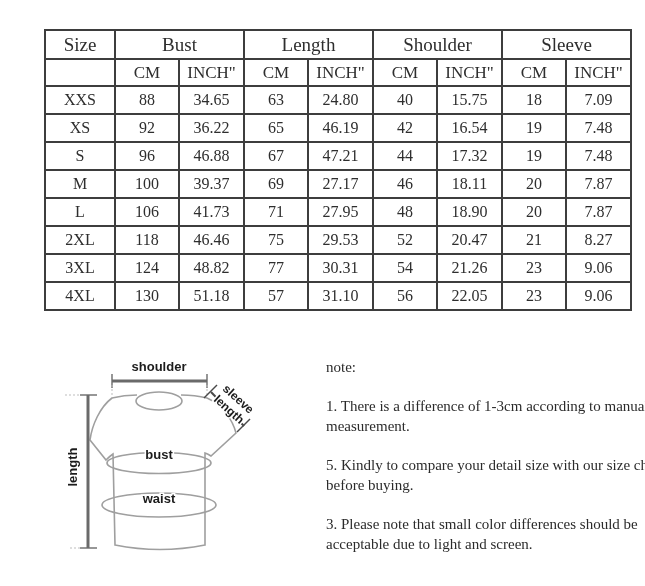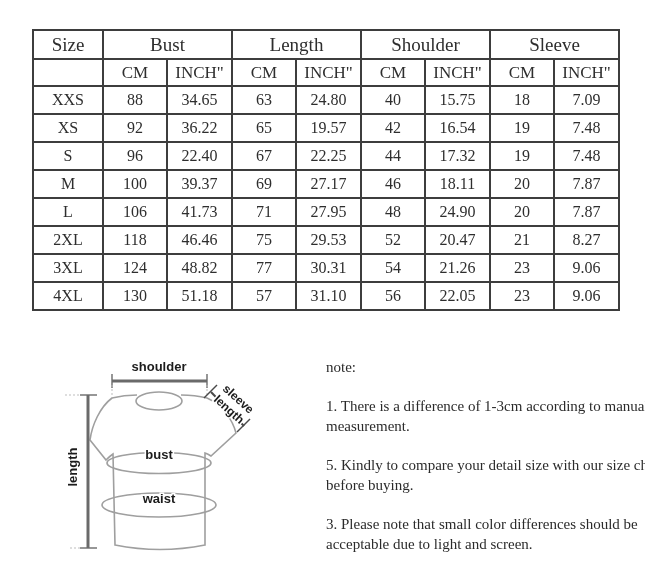--- a/index.html
+++ b/index.html
@@ -7,21 +7,21 @@
     width: 645px; height: 586px;
     background: #ffffff;
     font-family: "Liberation Serif", serif;
     position: relative;
     overflow: hidden;
   }
   .stage { position: absolute; inset: 0; }
 
   
   table.size-chart {
-    position: absolute; left: 32px; top: 29px;
+    position: absolute; left: 44px; top: 29px;
     border-collapse: collapse;
     table-layout: fixed;
   }
   table.size-chart th, table.size-chart td {
     border: 2px solid #3d3d3d;
     text-align: center;
     vertical-align: middle;
     padding: 0;
     color: #2e2e2e;
     font-weight: normal;
@@ -108,32 +108,32 @@
           <td>40</td>
           <td class="red">15.75</td>
           <td>18</td>
           <td class="red">7.09</td>
         </tr>
         <tr>
           <td>XS</td>
           <td>92</td>
           <td class="red">36.22</td>
           <td>65</td>
-          <td class="red">19.57</td>
+          <td class="red">46.19</td>
           <td>42</td>
           <td class="red">16.54</td>
           <td>19</td>
           <td class="red">7.48</td>
         </tr>
         <tr>
           <td>S</td>
           <td>96</td>
-          <td class="red">22.40</td>
+          <td class="red">46.88</td>
           <td>67</td>
-          <td class="red">22.25</td>
+          <td class="red">47.21</td>
           <td>44</td>
           <td class="red">17.32</td>
           <td>19</td>
           <td class="red">7.48</td>
         </tr>
         <tr>
           <td>M</td>
           <td>100</td>
           <td class="red">39.37</td>
           <td>69</td>
@@ -143,21 +143,21 @@
           <td>20</td>
           <td class="red">7.87</td>
         </tr>
         <tr>
           <td>L</td>
           <td>106</td>
           <td class="red">41.73</td>
           <td>71</td>
           <td class="red">27.95</td>
           <td>48</td>
-          <td class="red">24.90</td>
+          <td class="red">18.90</td>
           <td>20</td>
           <td class="red">7.87</td>
         </tr>
         <tr>
           <td>2XL</td>
           <td>118</td>
           <td class="red">46.46</td>
           <td>75</td>
           <td class="red">29.53</td>
           <td>52</td>

